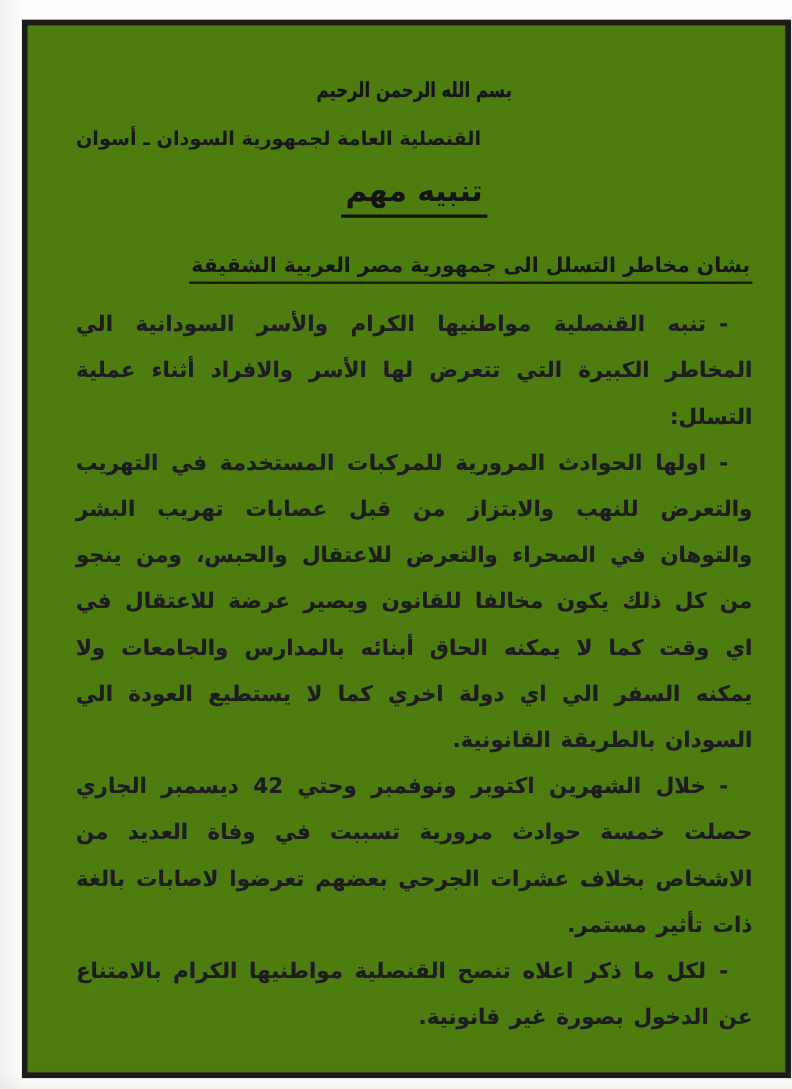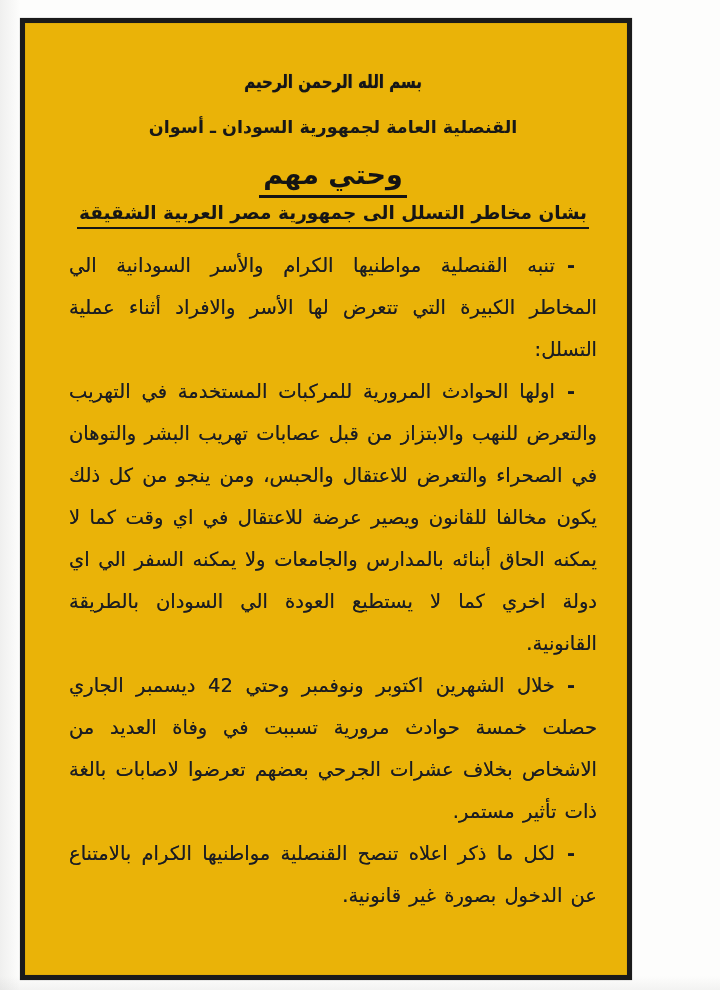--- a/index.html
+++ b/index.html
@@ -20,66 +20,66 @@
     content: "";
     position: absolute; inset: 0;
     background:
       linear-gradient(to right, rgba(120,120,120,0.10), rgba(0,0,0,0) 20px),
       linear-gradient(to top, rgba(120,120,120,0.08), rgba(0,0,0,0) 14px);
     pointer-events: none;
   }
   .page-frame {
     position: absolute;
     left: 20px; top: 18px;
-    width: 612px; height: 962px;
+    width: 699px; height: 962px;
     border: 5px solid #1b1b1b;
     box-shadow: 0 0 1px rgba(0,0,0,0.45), inset 0 0 1px rgba(0,0,0,0.35);
-    background: #eab308;
+    background: #4d7c0f;
   }
   .content {
     position: absolute; inset: 0;
     padding: 0 30px 0 44px;
     direction: rtl;
   }
   .bismillah {
     margin-top: 50px;
     text-align: center;
     font-size: 15px;
     font-weight: bold;
     letter-spacing: -0.5px;
     transform: scaleY(1.25);
     color: #161616;
     text-shadow: 0 0 0.6px #333;
   }
   .consulate-header {
     margin-top: 26px;
-    text-align: center;
+    text-align: left;
     font-size: 17.5px;
     font-weight: bold;
     color: #181818;
   }
   .notice-title-wrap { margin-top: 22px; text-align: center; }
   .notice-title {
     display: inline-block;
     font-size: 27px;
     font-weight: bold;
     border-bottom: 3px solid #141414;
     padding: 0 4px 5px 4px;
     color: #141414;
   }
-  .notice-subject-wrap { margin-top: 4px; text-align: center; }
+  .notice-subject-wrap { margin-top: 33px; text-align: right; }
   .notice-subject {
     display: inline-block;
     font-size: 18.5px;
     font-weight: bold;
     border-bottom: 2.2px solid #161616;
     padding: 0 2px 4px 2px;
     color: #161616;
   }
-  .bullets { margin-top: 16px; }
+  .bullets { margin-top: 16px; font-weight: bold; }
   .bullet {
     font-size: 19.5px;
     line-height: 42px;
     text-align: justify;
     text-indent: 22px;        
     word-spacing: 2px;
     color: #1d1d1d;
     text-shadow: 0 0 0.4px #444;
   }
   .bullet::before {
@@ -116,21 +116,21 @@
 
 <div class="scan-page">
   <div class="page-frame">
     <div class="content">
 
       <div class="bismillah">بسم الله الرحمن الرحيم</div>
 
       <div class="consulate-header">القنصلية العامة لجمهورية السودان ـ أسوان</div>
 
       <div class="notice-title-wrap">
-        <span class="notice-title">وحتي مهم</span>
+        <span class="notice-title">تنبيه مهم</span>
       </div>
 
       <div class="notice-subject-wrap">
         <span class="notice-subject">بشان مخاطر التسلل الى جمهورية مصر العربية الشقيقة</span>
       </div>
 
       <div class="bullets">
         <div class="bullet">تنبه القنصلية مواطنيها الكرام والأسر السودانية الي المخاطر الكبيرة التي تتعرض لها الأسر والافراد أثناء عملية التسلل:</div>
         <div class="bullet">اولها الحوادث المرورية للمركبات المستخدمة في التهريب والتعرض للنهب والابتزاز من قبل عصابات تهريب البشر والتوهان في الصحراء والتعرض للاعتقال والحبس، ومن ينجو من كل ذلك يكون مخالفا للقانون ويصير عرضة للاعتقال في اي وقت كما لا يمكنه الحاق أبنائه بالمدارس والجامعات ولا يمكنه السفر الي اي دولة اخري كما لا يستطيع العودة الي السودان بالطريقة القانونية.</div>
         <div class="bullet">خلال الشهرين اكتوبر ونوفمبر وحتي 42 ديسمبر الجاري حصلت خمسة حوادث مرورية تسببت في وفاة العديد من الاشخاص بخلاف عشرات الجرحي بعضهم تعرضوا لاصابات بالغة ذات تأثير مستمر.</div>

